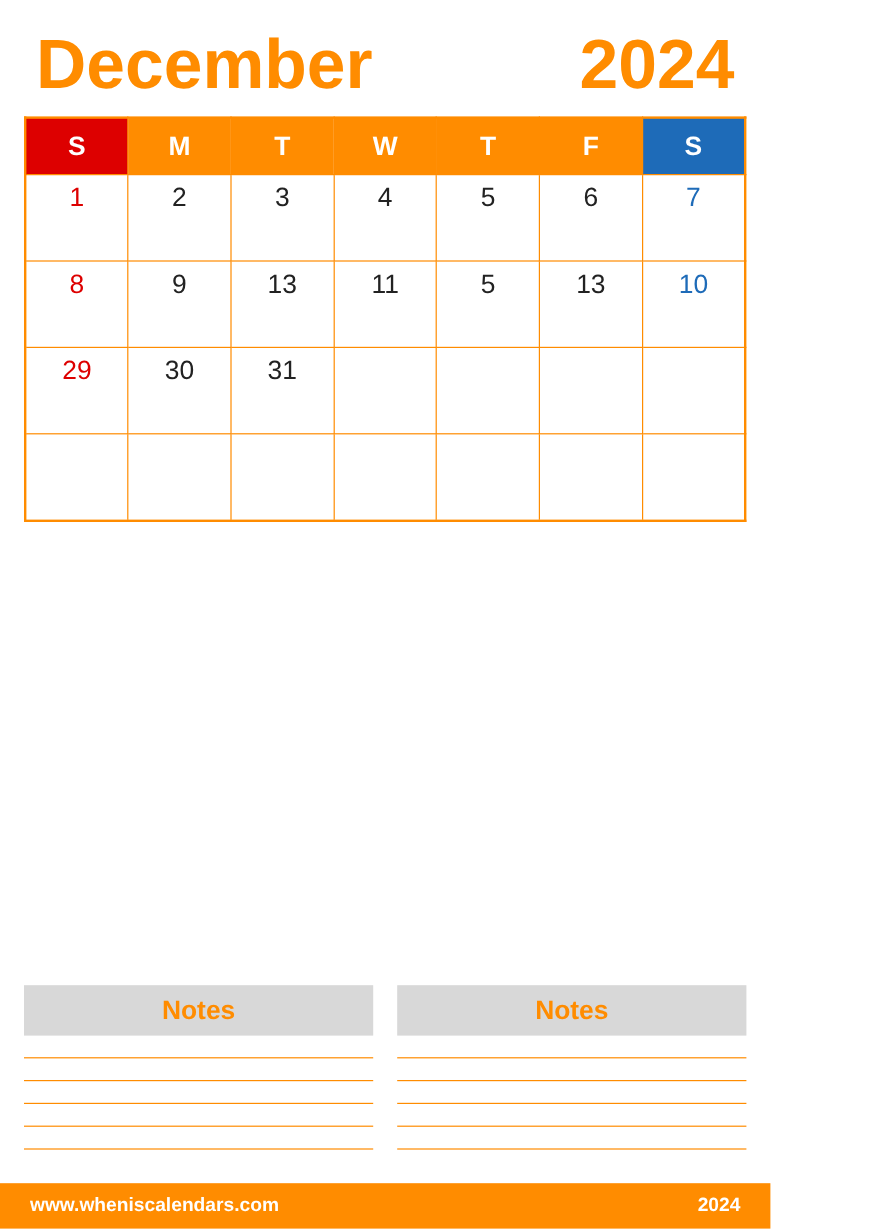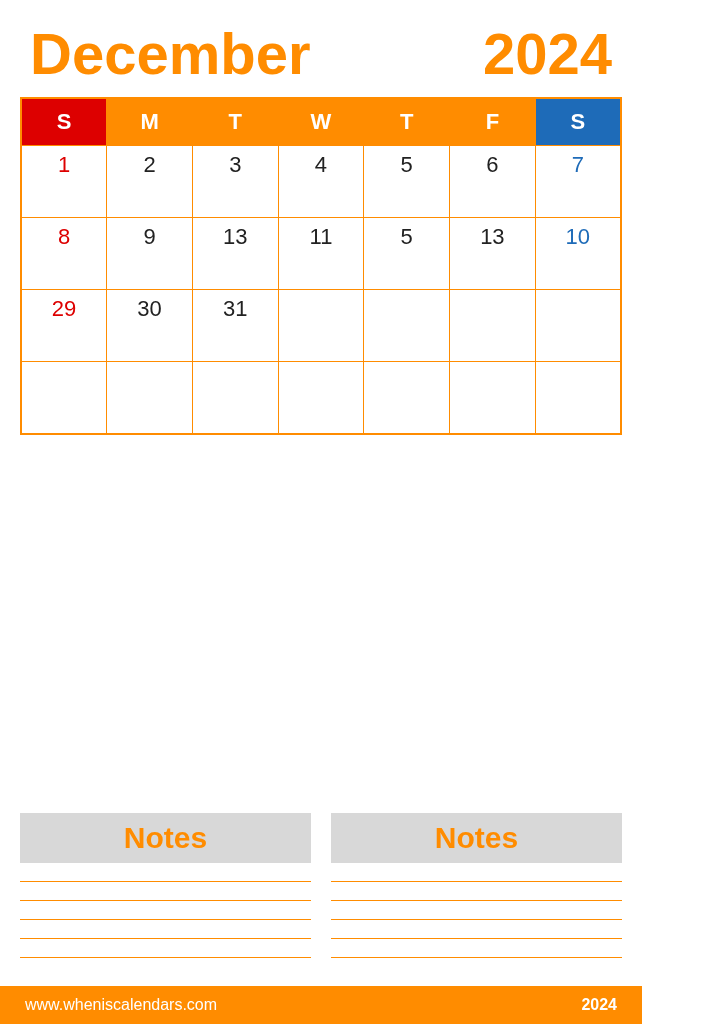--- a/index.html
+++ b/index.html
@@ -112,21 +112,21 @@
     }
 
     .notes-box {
       flex: 1;
     }
 
     .notes-header {
       background-color: #d8d8d8;
       text-align: center;
       padding: 8px 0;
-      font-size: 30px;
+      font-size: 22px;
       color: #FF8C00;
       font-weight: bold;
       margin-bottom: 10px;
     }
 
     .notes-line {
       border: none;
       border-bottom: 1.5px solid #FF8C00;
       margin: 18px 0;
       display: block;
@@ -137,21 +137,21 @@
       display: flex;
       justify-content: space-between;
       align-items: center;
       padding: 10px 25px;
       margin-top: auto;
     }
 
     .footer-website {
       color: #ffffff;
       font-size: 16px;
-      font-weight: normal;
+      font-weight: bold;
     }
 
     .footer-year {
       color: #ffffff;
       font-size: 16px;
       font-weight: bold;
     }
   </style>
 </head>
 <body>

